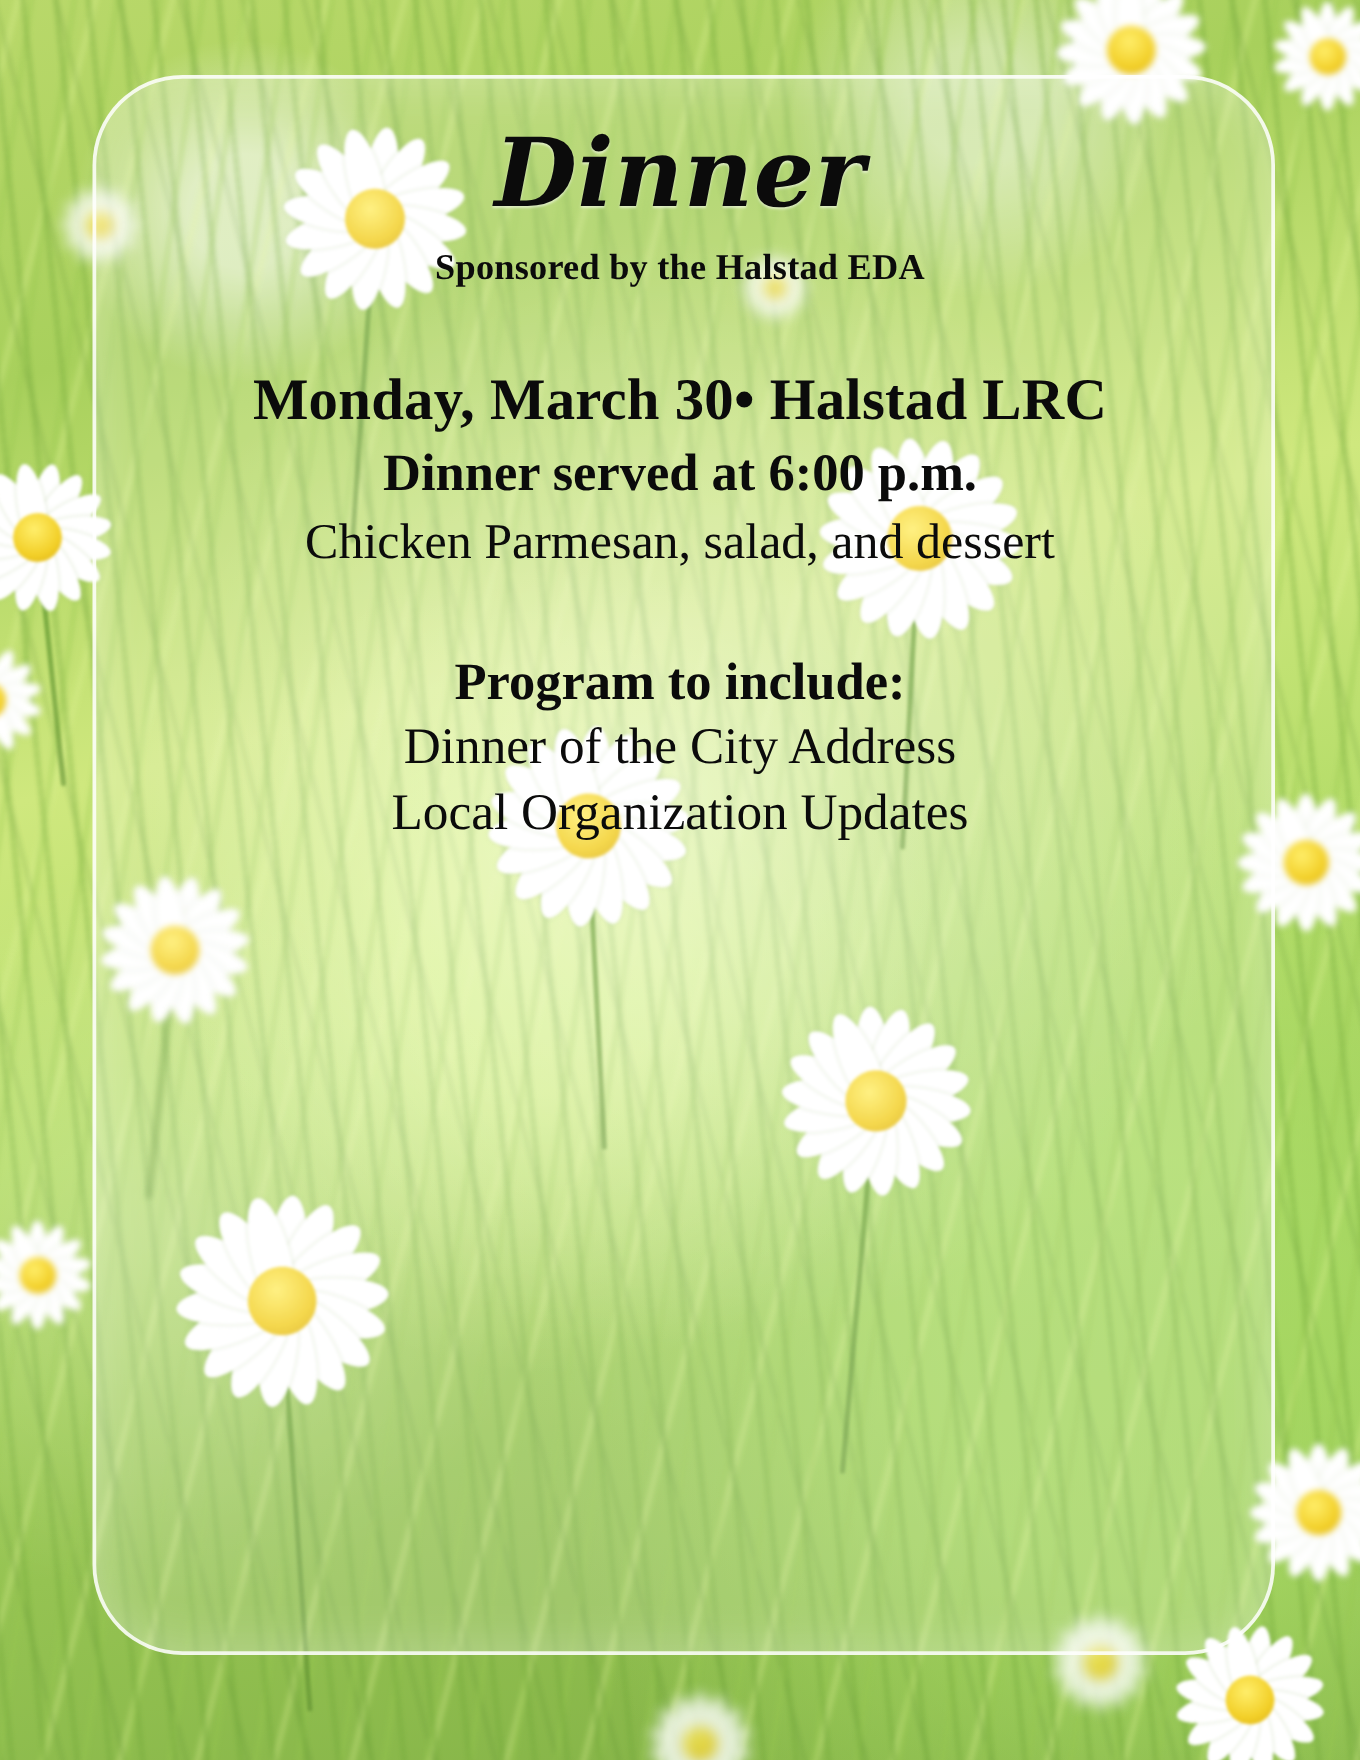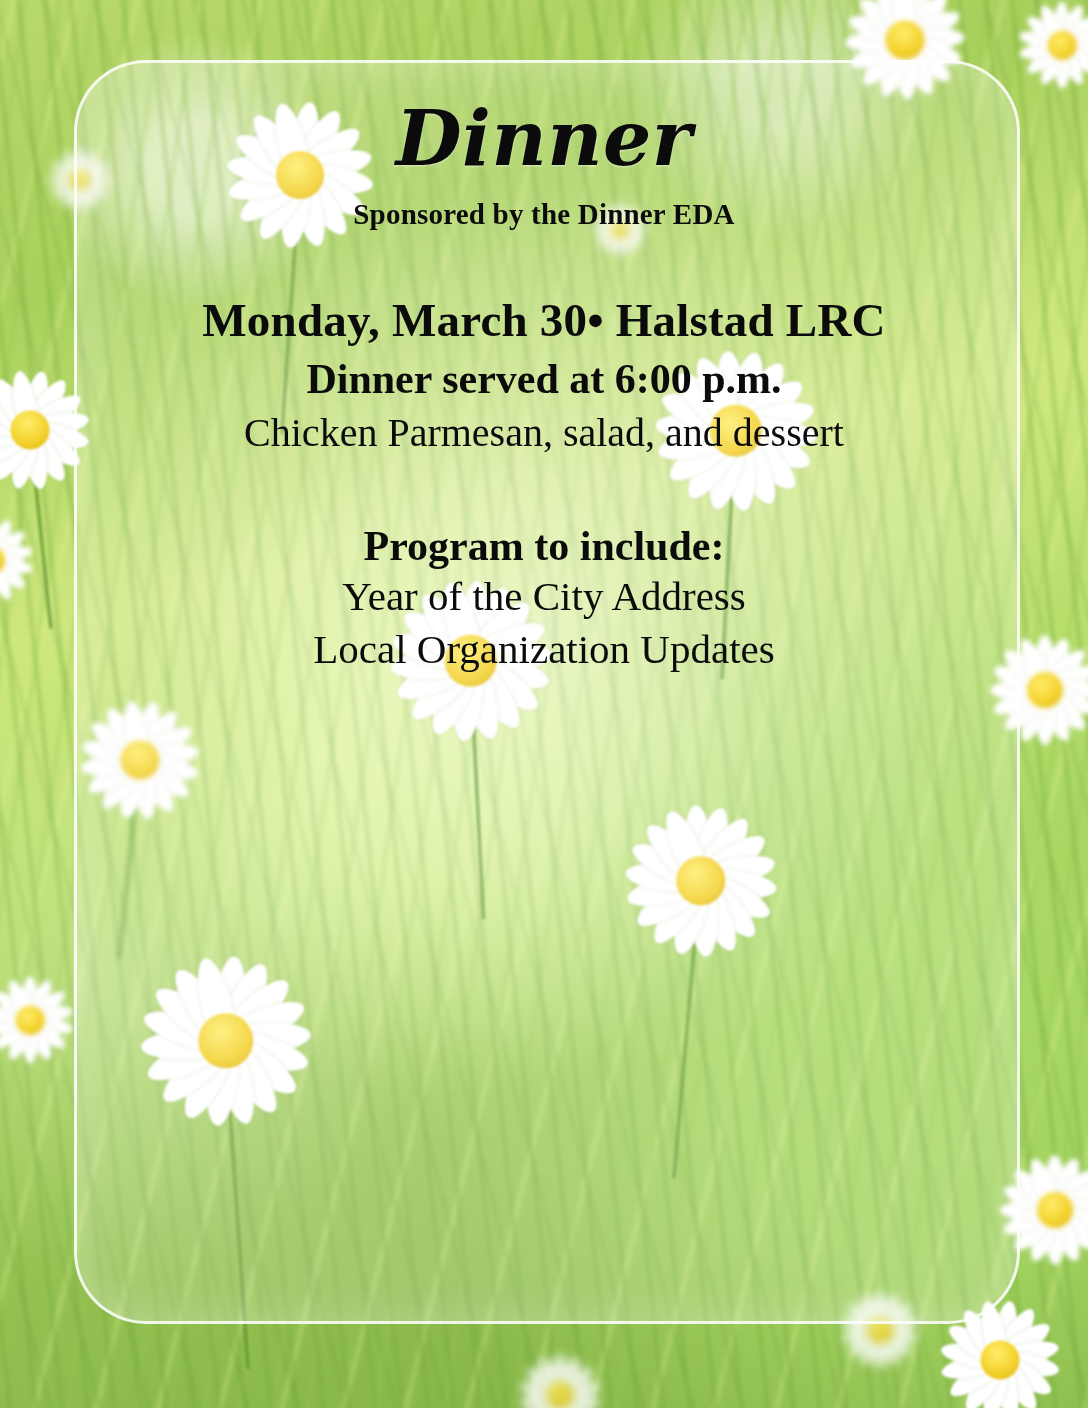--- a/index.html
+++ b/index.html
@@ -554,27 +554,27 @@
       </div>
     </div>
 
   <div class="frame"></div>
 
   <div class="content">
     <div class="title">
       <div>Dinner</div>
     </div>
 
-    <div class="sponsor">Sponsored by the Dinner EDA</div>
+    <div class="sponsor">Sponsored by the Halstad EDA</div>
 
     <div class="line-date">Monday, March 30• Halstad LRC</div>
     <div class="line-time">Dinner served at 6:00 p.m.</div>
 
     <div class="meal-items">Chicken Parmesan, salad, and dessert</div>
 
 
     <div class="program-head">Program to include:</div>
     <div id="program-list">
-        <div class="program-item">Year of the City Address</div>
+        <div class="program-item">Dinner of the City Address</div>
         <div class="program-item">Local Organization Updates</div>
       </div>
   </div>
 </div>
 
 </body></html>

